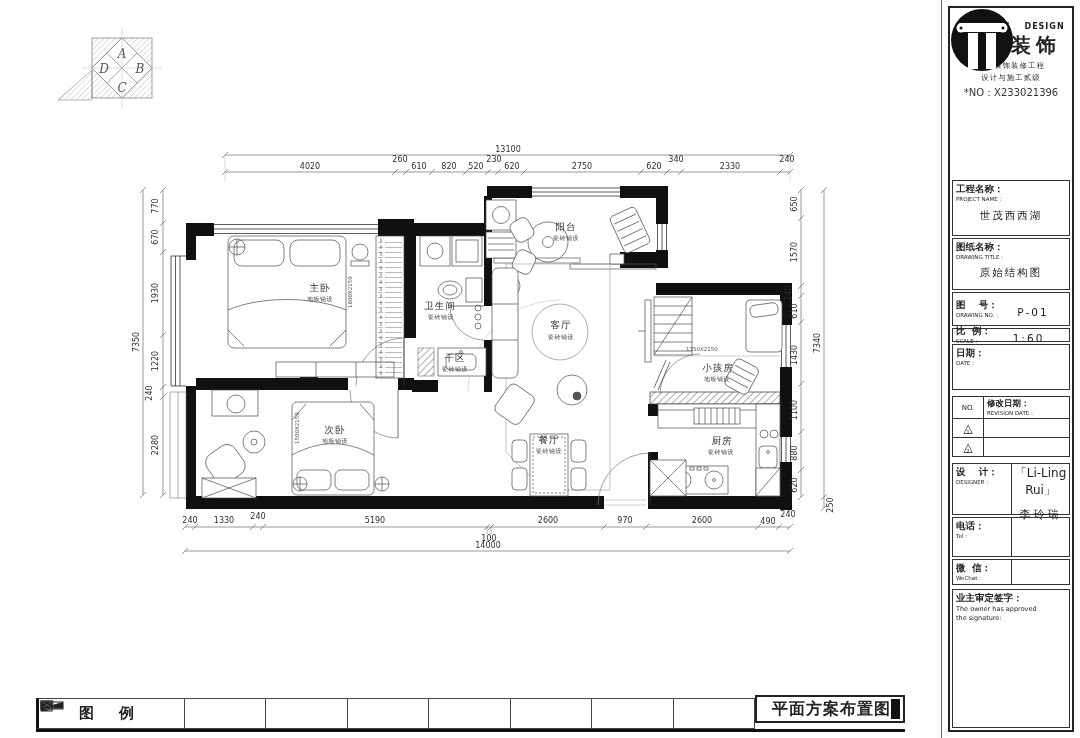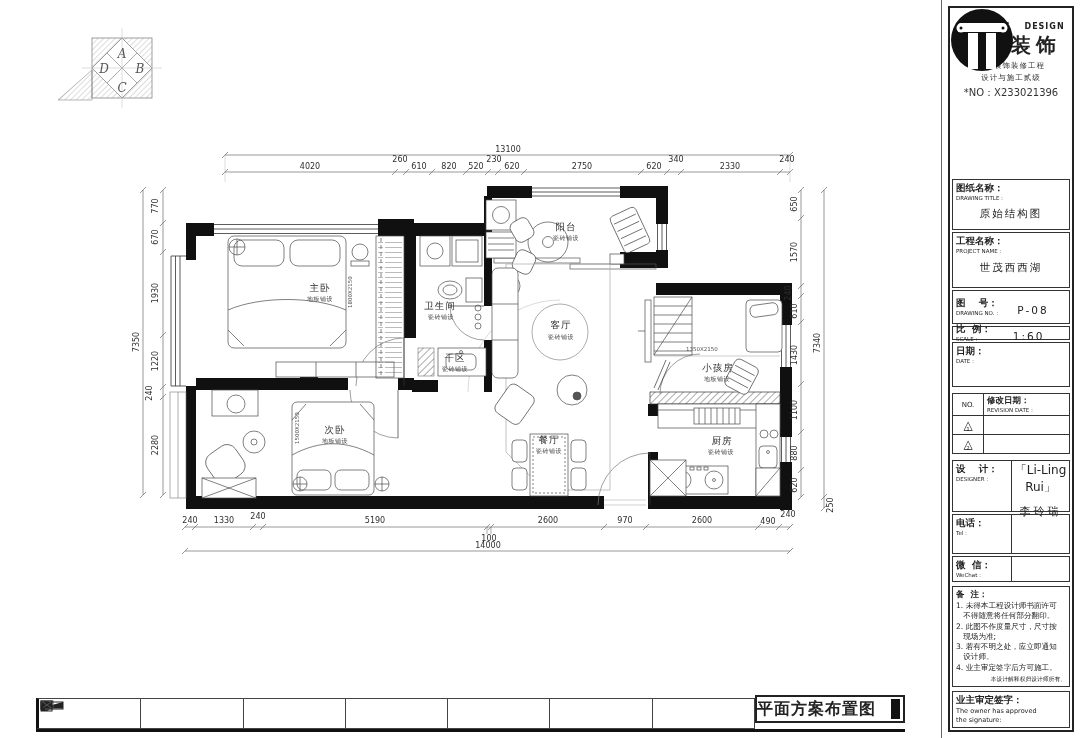--- a/index.html
+++ b/index.html
@@ -48,21 +48,21 @@
   
   .legend{position:absolute;left:36px;top:698px;width:719px;height:31px;display:flex;
           border:1px solid #444;border-left:3px solid #111;box-sizing:border-box;background:#fff}
   .lg-title{width:145px;border-right:1px solid #444;display:flex;align-items:center;justify-content:center;
             font-size:15px;letter-spacing:10px;font-weight:bold}
   .lg-cell{flex:1;border-right:1px solid #444;display:flex;align-items:center;justify-content:center}
   .lg-cell:last-child{border-right:none}
   .sheetline{position:absolute;left:36px;top:729px;width:869px;height:3px;background:#111}
   .stitle{position:absolute;left:755px;top:695px;width:150px;height:28px;border:2px solid #222;
           box-sizing:border-box;display:flex;align-items:center;background:#fff}
-  .stitle .txt{flex:1;text-align:left;font-size:16px;letter-spacing:1px;font-weight:bold}
+  .stitle .txt{flex:1;text-align:right;font-size:16px;letter-spacing:1px;font-weight:bold}
   .stitle .bar{width:9px;height:20px;background:#111;margin-right:3px}
   .vline{position:absolute;left:941px;top:0;width:1px;height:738px;background:#666}
 </style>
 </head>
 <body>
 
 <div class="sheet">
 
 <svg width="1080" height="738" viewBox="0 0 1080 738">
   <defs>
@@ -469,20 +469,21 @@
   <text class="dim" x="489" y="541" text-anchor="middle">100</text>
   <text class="dim" x="548" y="523" text-anchor="middle">2600</text>
   <text class="dim" x="625" y="523" text-anchor="middle">970</text>
   <text class="dim" x="702" y="523" text-anchor="middle">2600</text>
   <text class="dim" x="768" y="524" text-anchor="middle">490</text>
   <text class="dim" x="788" y="517" text-anchor="middle">240</text>
   <text class="dim" x="488" y="548" text-anchor="middle">14000</text>
 </svg>
 
 <div class="legend">
+  <div class="lg-title">图 例</div>
   <div class="lg-cell">
     <svg width="14" height="14">
           <circle cx="7" cy="7" r="4.5" fill="none" stroke="#333"></circle>
           <path d="M7,2.5 A4.5,4.5 0 0 1 7,11.5 Z" fill="#333"></path>
         </svg>
       </div>
   <div class="lg-cell">
     <svg width="14" height="14">
           <circle cx="7" cy="7" r="4.5" fill="none" stroke="#333"></circle>
           <circle cx="7" cy="7" r="2.3" fill="#333"></circle>
@@ -538,38 +539,38 @@
       <rect x="-14" y="-7" width="10" height="36" fill="#fff"></rect>
       <rect x="4" y="-7" width="10" height="36" fill="#fff"></rect>
     </svg>
     <div class="tb-brand-en">NANHONG DESIGN</div>
     <div class="tb-brand-cn">南鸿装饰</div>
     <div class="tb-brand-sub">建筑装饰装修工程</div>
     <div class="tb-brand-sub">设计与施工贰级</div>
     <div class="tb-brand-no">*NO：X233021396</div>
   </div>
 
+  <div class="b fbox" style="height:56px">
+    <div class="flab zh">工程名称：</div>
+    <div class="fen">PROJECT NAME：</div>
+    <div class="fval" style="margin-top:6px">世茂西西湖</div>
+  </div>
+
   <div class="b fbox" style="height:52px">
     <div class="flab zh">图纸名称：</div>
     <div class="fen">DRAWING TITLE：</div>
     <div class="fval" style="margin-top:5px">原始结构图</div>
-  </div>
-
-  <div class="b fbox" style="height:56px">
-    <div class="flab zh">工程名称：</div>
-    <div class="fen">PROJECT NAME：</div>
-    <div class="fval" style="margin-top:6px">世茂西西湖</div>
   </div>
 
   <div class="b fbox rowbox" style="height:34px">
     <div>
           <div class="flab zh">图    号：</div>
          <div class="fen">DRAWING NO.：</div>
         </div>
-    <div class="fval">P-08</div>
+    <div class="fval">P-01</div>
   </div>
 
   <div class="b fbox rowbox" style="height:14px">
     <div>
           <div class="flab zh">比  例：</div>
          <div class="fen">SCALE：</div>
         </div>
     <div class="fval">1:60</div>
   </div>
 
@@ -620,31 +621,20 @@
   </div>
 
   <div class="b des" style="height:26px;margin-top:2px">
     <div class="dl">
           <div class="flab zh">微  信：</div>
       <div class="fen">WeChat：</div>
         </div>
     <div class="dr"></div>
   </div>
 
-  <div class="b notes">
-    <div class="flab zh" style="font-size:8.5px">备  注：</div>
-    <div class="nl">1. 未得本工程设计师书面许可</div>
-    <div class="nl">   不得随意将任何部分翻印。</div>
-    <div class="nl">2. 此图不作度量尺寸，尺寸按</div>
-    <div class="nl">   现场为准;</div>
-    <div class="nl">3. 若有不明之处，应立即通知</div>
-    <div class="nl">   设计师。</div>
-    <div class="nl">4. 业主审定签字后方可施工。</div>
-    <div class="nfoot">本设计解释权归设计师所有。</div>
-  </div>
 
   <div class="b owner">
     <div class="flab zh">业主审定签字：</div>
     <div class="own-en">The owner has approved</div>
     <div class="own-en">the signature:</div>
   </div>
 </div>
 
 </div>
 

